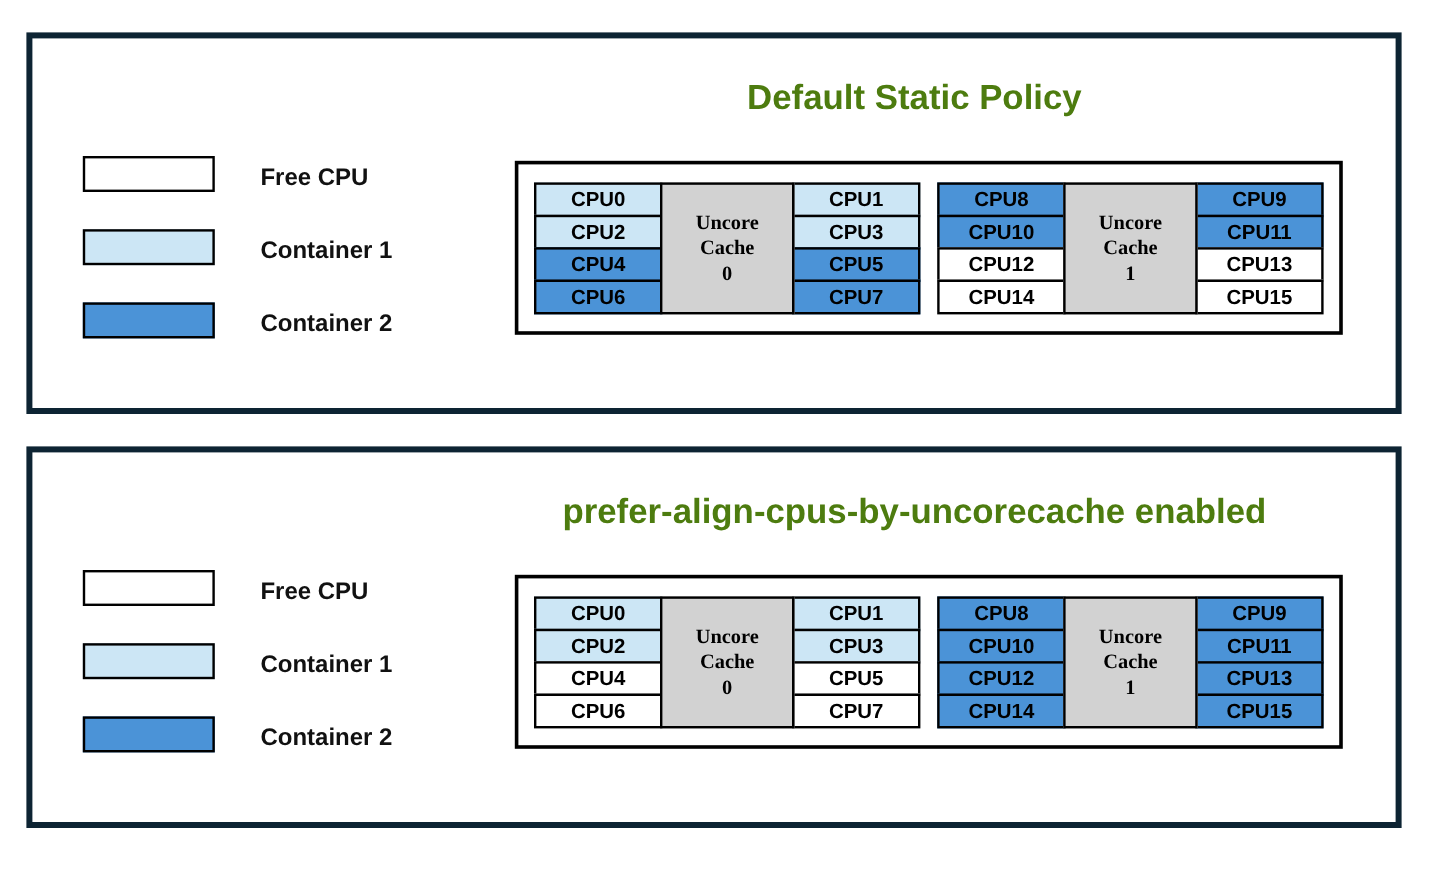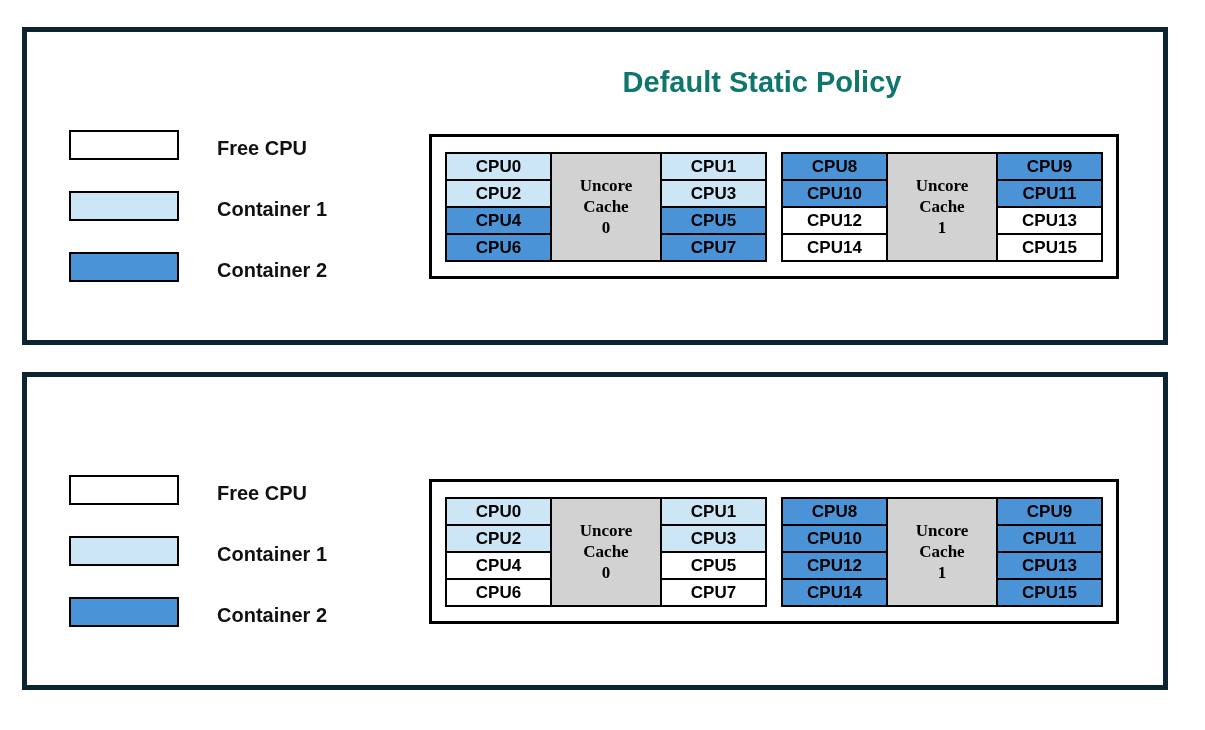--- a/index.html
+++ b/index.html
@@ -29,21 +29,21 @@
 
   .panel-title {
     position: absolute;
     left: 380px;
     width: 710px;
     top: 34px;
     margin: 0;
     text-align: center;
     font-size: 29px;
     font-weight: bold;
-    color: #0f766e;
+    color: #4d7c0f;
     letter-spacing: 0px;
     white-space: nowrap;
   }
 
   .legend {
     position: absolute;
     left: 42px;
     top: 98px;
   }
   .legend-row {
@@ -193,20 +193,21 @@
 
   <div class="cpu-cell" style="background: rgb(255, 255, 255);">CPU13</div>
 
   <div class="cpu-cell" style="background: rgb(255, 255, 255);">CPU15</div>
 </div>
   </div>
 </div>
   </section>
 
   <section class="panel panel1" style="border-color: rgb(13, 36, 51);">
+    <h2 class="panel-title">prefer-align-cpus-by-uncorecache enabled</h2>
     <div class="legend">
   <div class="legend-row">
     <div class="swatch" style="background: rgb(255, 255, 255);"></div>
     <div class="legend-label">Free CPU</div>
   </div>
 
   <div class="legend-row">
     <div class="swatch" style="background: rgb(204, 230, 245);"></div>
     <div class="legend-label">Container 1</div>
   </div>

